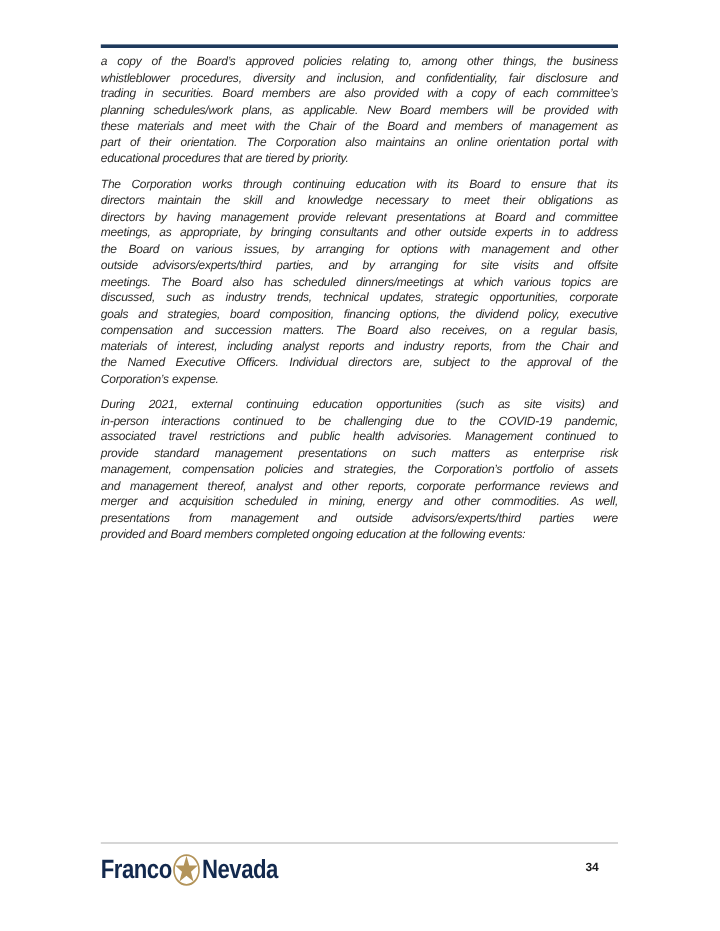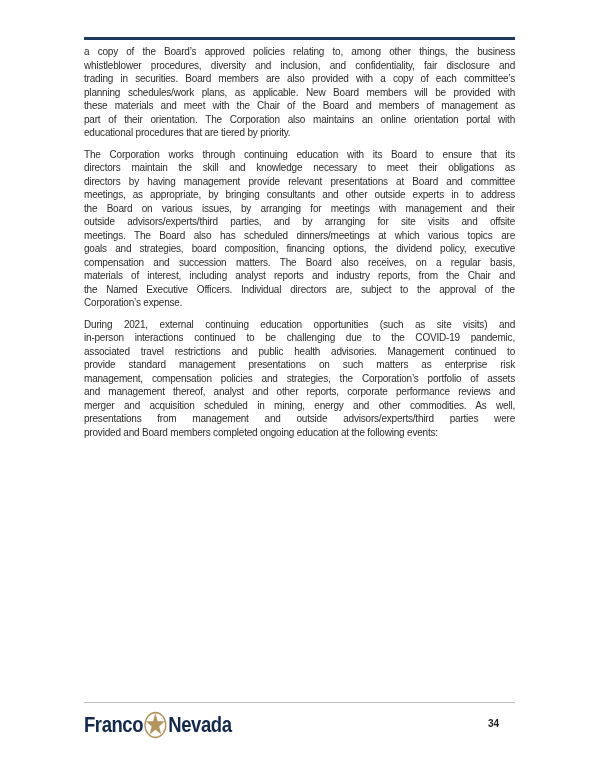--- a/index.html
+++ b/index.html
@@ -38,20 +38,21 @@
   }
   .para {
     margin: 0 0 8px 0;
     padding: 0;
   }
   .line {
     display: block;
     text-align: justify;
     text-align-last: justify;
     white-space: normal;
+    font-style: italic;
   }
   .line:last-child {
     text-align-last: left;
   }
   .footer-rule {
     position: absolute;
     left: 84px;
     top: 702px;
     width: 431px;
     height: 1px;
@@ -107,23 +108,24 @@
           <span class="line">planning schedules/work plans, as applicable. New Board members will be provided with</span>
           <span class="line">these materials and meet with the Chair of the Board and members of management as</span>
           <span class="line">part of their orientation. The Corporation also maintains an online orientation portal with</span>
           <span class="line">educational procedures that are tiered by priority.</span>
         </p>
         <p class="para">
           <span class="line">The Corporation works through continuing education with its Board to ensure that its</span>
           <span class="line">directors maintain the skill and knowledge necessary to meet their obligations as</span>
           <span class="line">directors by having management provide relevant presentations at Board and committee</span>
           <span class="line">meetings, as appropriate, by bringing consultants and other outside experts in to address</span>
-          <span class="line">the Board on various issues, by arranging for meetings with management and their</span>
+          <span class="line">the Board on various issues, by arranging for options with management and other</span>
           <span class="line">outside advisors/experts/third parties, and by arranging for site visits and offsite</span>
           <span class="line">meetings. The Board also has scheduled dinners/meetings at which various topics are</span>
+          <span class="line">discussed, such as industry trends, technical updates, strategic opportunities, corporate</span>
           <span class="line">goals and strategies, board composition, financing options, the dividend policy, executive</span>
           <span class="line">compensation and succession matters. The Board also receives, on a regular basis,</span>
           <span class="line">materials of interest, including analyst reports and industry reports, from the Chair and</span>
           <span class="line">the Named Executive Officers. Individual directors are, subject to the approval of the</span>
           <span class="line">Corporation’s expense.</span>
         </p>
         <p class="para">
           <span class="line">During 2021, external continuing education opportunities (such as site visits) and</span>
           <span class="line">in-person interactions continued to be challenging due to the COVID-19 pandemic,</span>
           <span class="line">associated travel restrictions and public health advisories. Management continued to</span>

